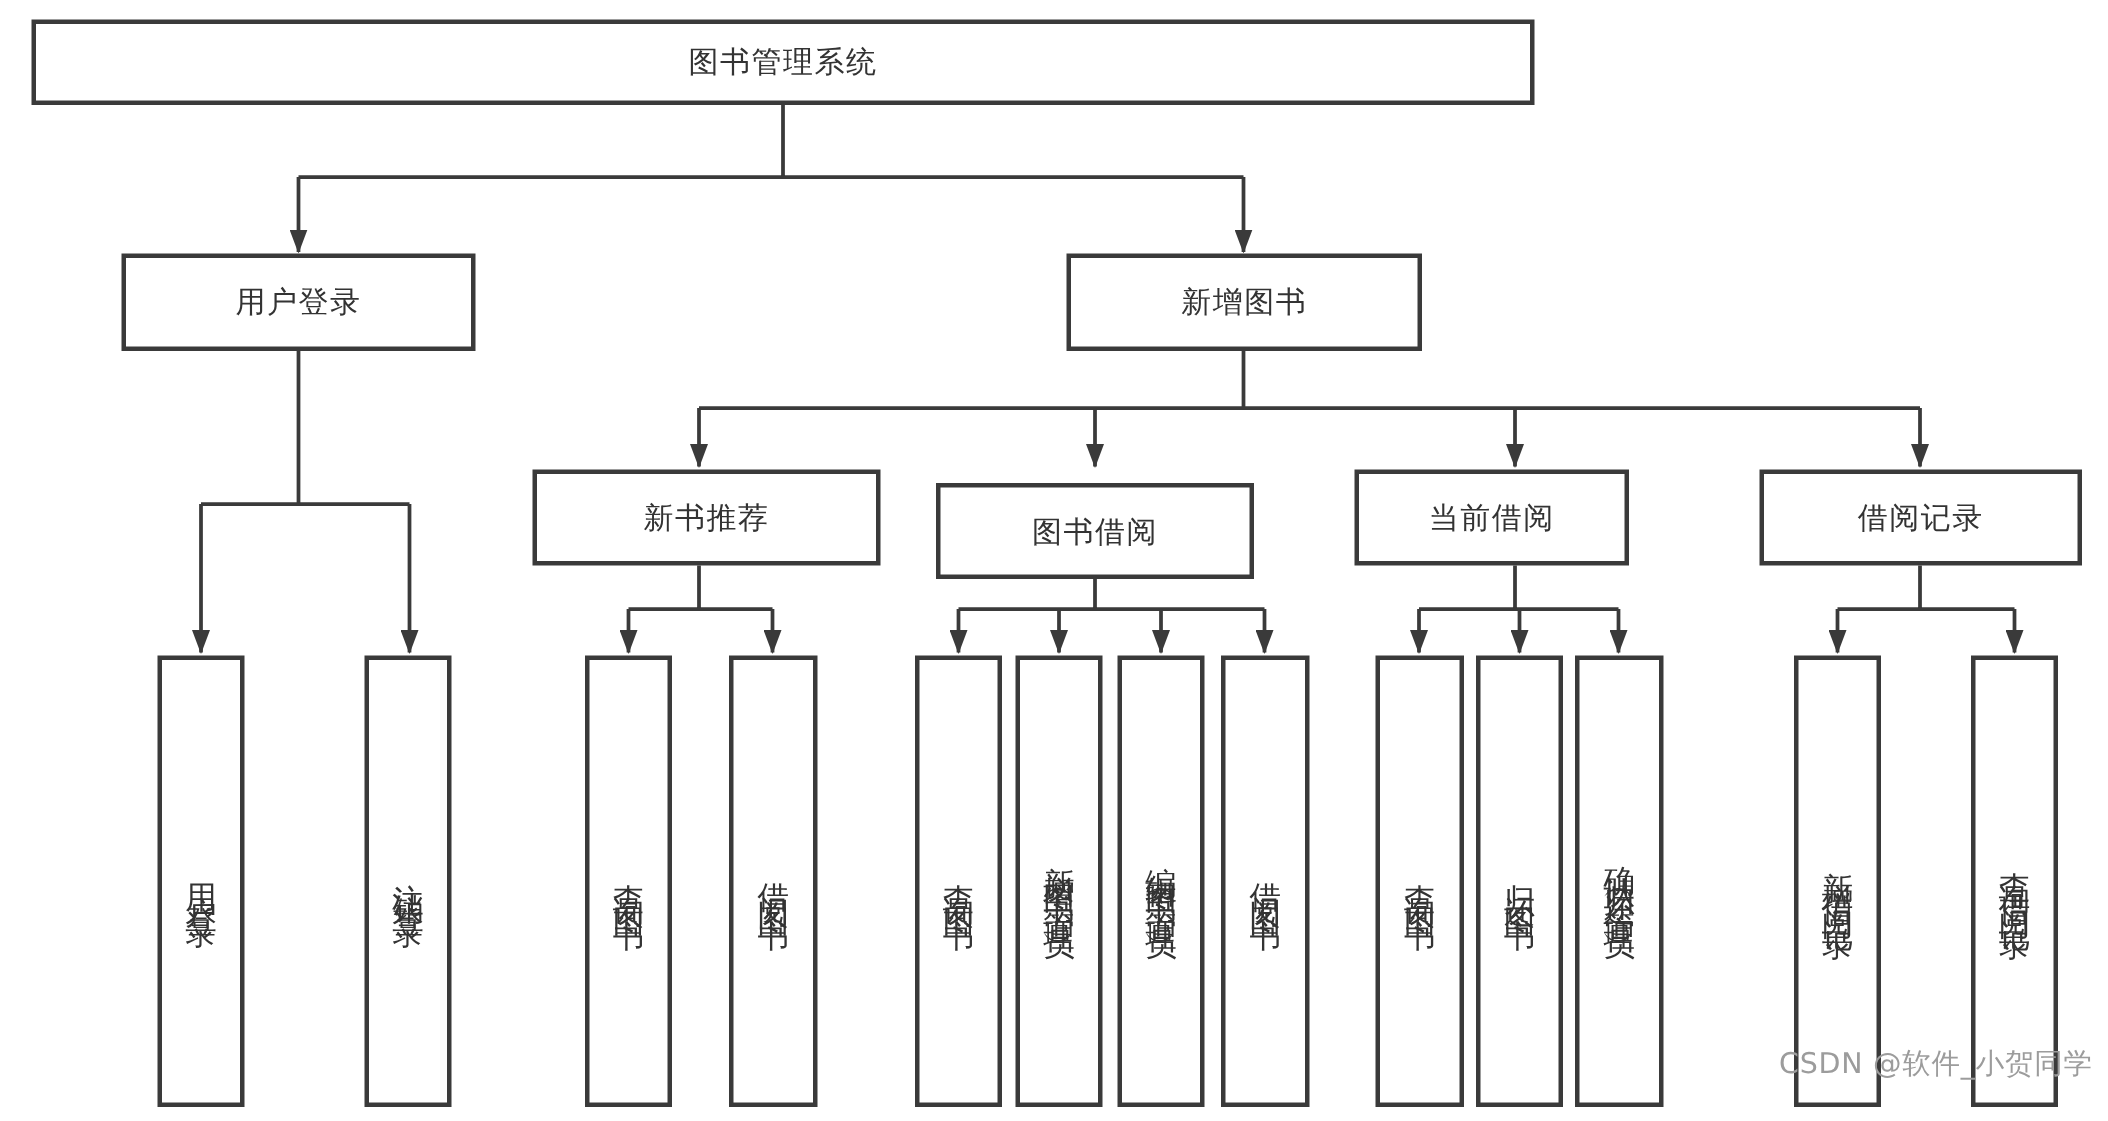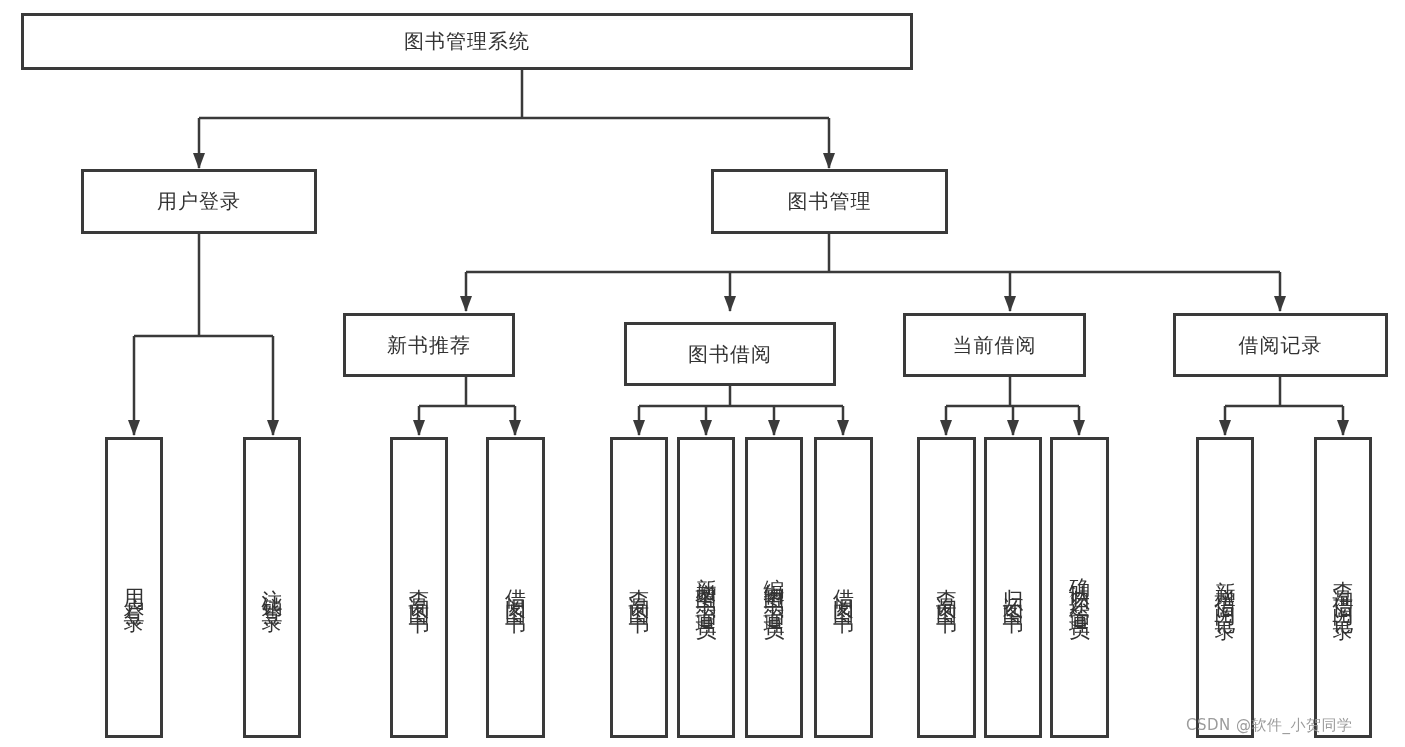--- a/index.html
+++ b/index.html
@@ -35,22 +35,22 @@
     writing-mode:vertical-rl;
     text-orientation:mixed;
     font-size:21px;
     line-height:1.05;
     letter-spacing:8px;
     color:var(--text);
   }
   .vnode .vtext.long{ letter-spacing:6px; }
   .watermark{
     position:absolute;
-    left:1186px; top:716px;
-    font-size:15px;
+    left:1186px; top:696px;
+    font-size:19px;
     color:var(--wm);
     z-index:5;
     white-space:nowrap;
     letter-spacing:0.5px;
   }
 </style>
 </head>
 <body>
 
 <div class="canvas">
@@ -84,26 +84,26 @@
     <path d="M706,406 V435" stroke="#3a3a3a" stroke-width="2.5" marker-end="url(#ah)"></path>
     <path d="M774,406 V435" stroke="#3a3a3a" stroke-width="2.5" marker-end="url(#ah)"></path>
     <path d="M843,406 V435" stroke="#3a3a3a" stroke-width="2.5" marker-end="url(#ah)"></path>
     <path d="M946,406 V435" stroke="#3a3a3a" stroke-width="2.5" marker-end="url(#ah)"></path>
     <path d="M1013,406 V435" stroke="#3a3a3a" stroke-width="2.5" marker-end="url(#ah)"></path>
     <path d="M1079,406 V435" stroke="#3a3a3a" stroke-width="2.5" marker-end="url(#ah)"></path>
     <path d="M1225,406 V435" stroke="#3a3a3a" stroke-width="2.5" marker-end="url(#ah)"></path>
     <path d="M1343,406 V435" stroke="#3a3a3a" stroke-width="2.5" marker-end="url(#ah)"></path>
   </svg>
 
-  <div class="node hnode" style="left:21px; top:13px; width:892px; height:57px;">图书管理系统</div>
+  <div class="node hnode" style="left:21px; top:13px; width:1002px; height:57px;">图书管理系统</div>
 
   <div class="node hnode" style="left:81px; top:169px; width:236px; height:65px;">用户登录</div>
-  <div class="node hnode" style="left:711px; top:169px; width:237px; height:65px;">图书管理</div>
+  <div class="node hnode" style="left:711px; top:169px; width:237px; height:65px;">新增图书</div>
 
-  <div class="node hnode" style="left:343px; top:313px; width:172px; height:64px;">新书推荐</div>
+  <div class="node hnode" style="left:355px; top:313px; width:232px; height:64px;">新书推荐</div>
   <div class="node hnode" style="left:624px; top:322px; width:212px; height:64px;">图书借阅</div>
   <div class="node hnode" style="left:903px; top:313px; width:183px; height:64px;">当前借阅</div>
   <div class="node hnode" style="left:1173px; top:313px; width:215px; height:64px;">借阅记录</div>
 
   <div class="node vnode" style="left:105px; top:437px; width:58px; height:301px;">
     <span class="vtext">用户登录</span>
   </div>
   <div class="node vnode" style="left:243px; top:437px; width:58px; height:301px;">
     <span class="vtext">注销登录</span>
   </div>

